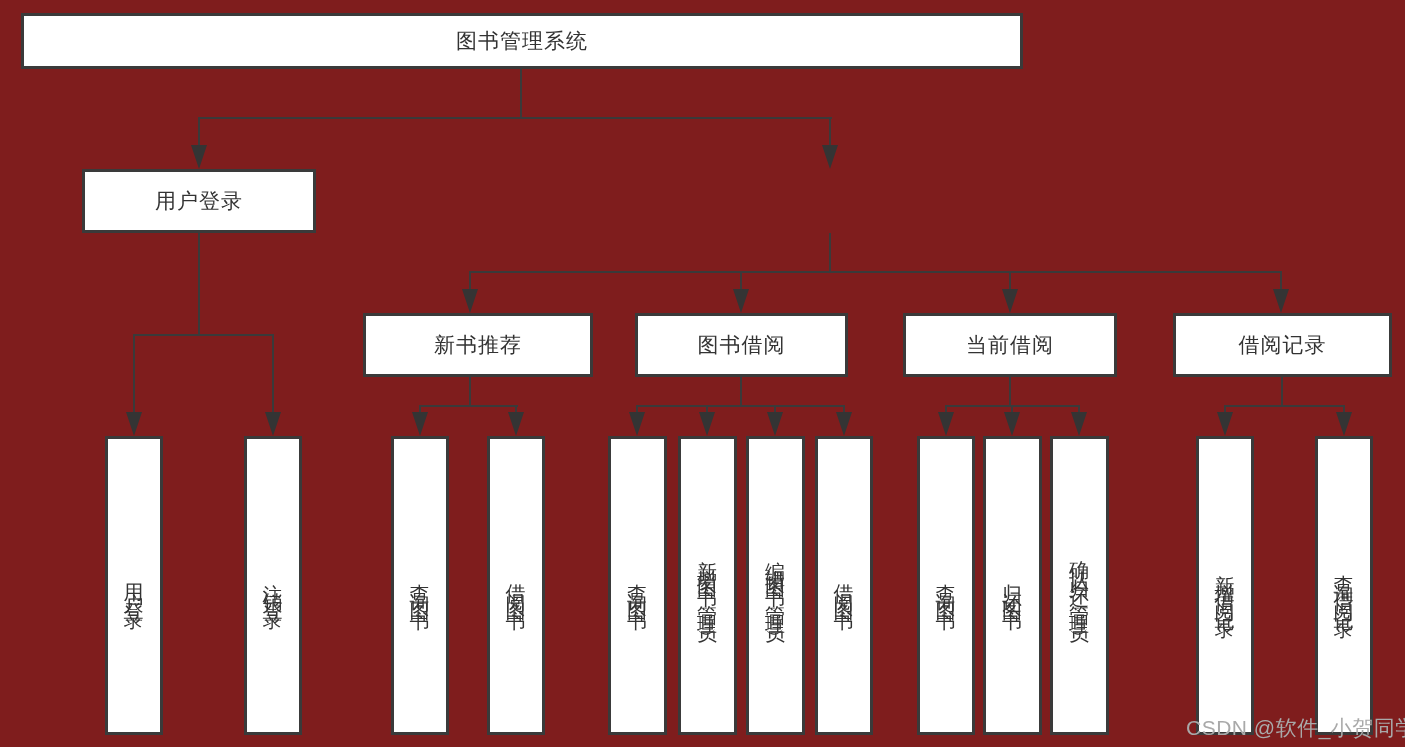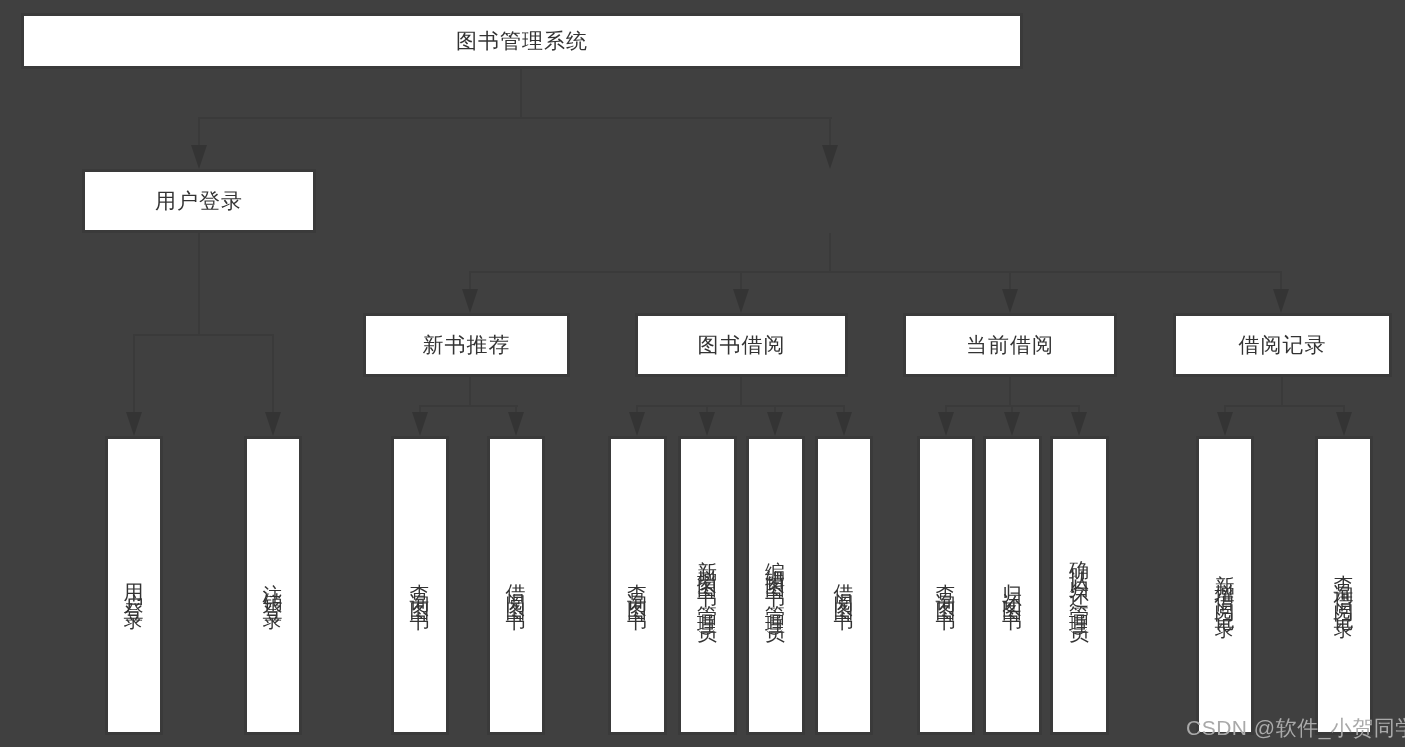--- a/index.html
+++ b/index.html
@@ -1,17 +1,17 @@
 <!DOCTYPE html>
 <html><head>
 <meta charset="utf-8">
 <style>
   html,body{margin:0;padding:0;background:#fff;}
   #diagram{
-    position:relative;width:1405px;height:747px;background:#404040;
+    position:relative;width:1405px;height:747px;background:#7f1d1d;
     font-family:"Liberation Sans",sans-serif;overflow:hidden;
   }
   .box{
     position:absolute;box-sizing:border-box;border:3px solid #3a3a3a;background:#fff;
     display:flex;align-items:center;justify-content:center;
     font-size:21px;color:#333;letter-spacing:1px;white-space:nowrap;
   }
   .vbox{
     position:absolute;box-sizing:border-box;border:3px solid #3a3a3a;background:#fff;
     display:flex;align-items:center;justify-content:center;
@@ -63,21 +63,21 @@
   <div class="hline" style="left:469px;top:271px;width:813px;"></div>
   <div class="vline" style="left:469px;top:271px;height:20px;"></div>
   <div class="ah" style="left:462px;top:289px;"></div>
   <div class="vline" style="left:740px;top:271px;height:20px;"></div>
   <div class="ah" style="left:733px;top:289px;"></div>
   <div class="vline" style="left:1009px;top:271px;height:20px;"></div>
   <div class="ah" style="left:1002px;top:289px;"></div>
   <div class="vline" style="left:1280px;top:271px;height:20px;"></div>
   <div class="ah" style="left:1273px;top:289px;"></div>
 
-  <div class="box" style="left:363px;top:313px;width:207px;height:64px;">
+  <div class="box" style="left:363px;top:313px;width:230px;height:64px;">
     <span>新书推荐</span>
   </div>
   <div class="box" style="left:635px;top:313px;width:213px;height:64px;">
     <span>图书借阅</span>
   </div>
   <div class="box" style="left:903px;top:313px;width:214px;height:64px;">
     <span>当前借阅</span>
   </div>
   <div class="box" style="left:1173px;top:313px;width:219px;height:64px;text-align:right;">
     <span>借阅记录</span>

